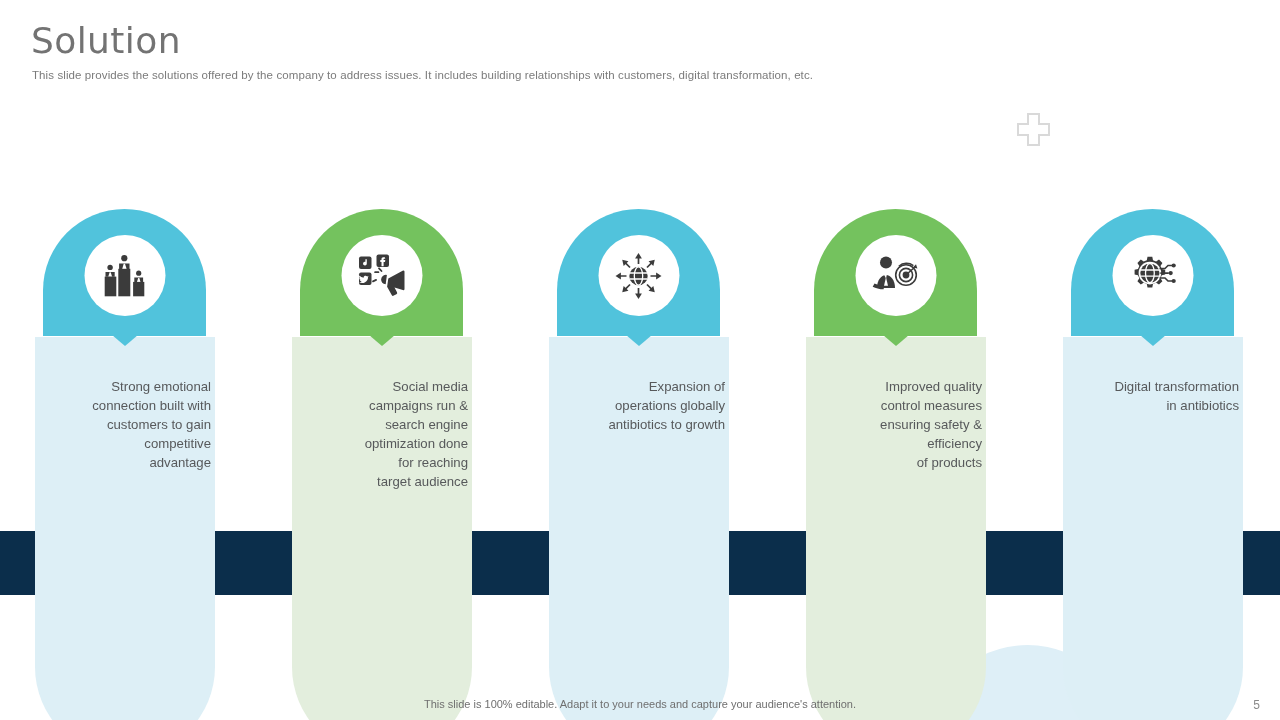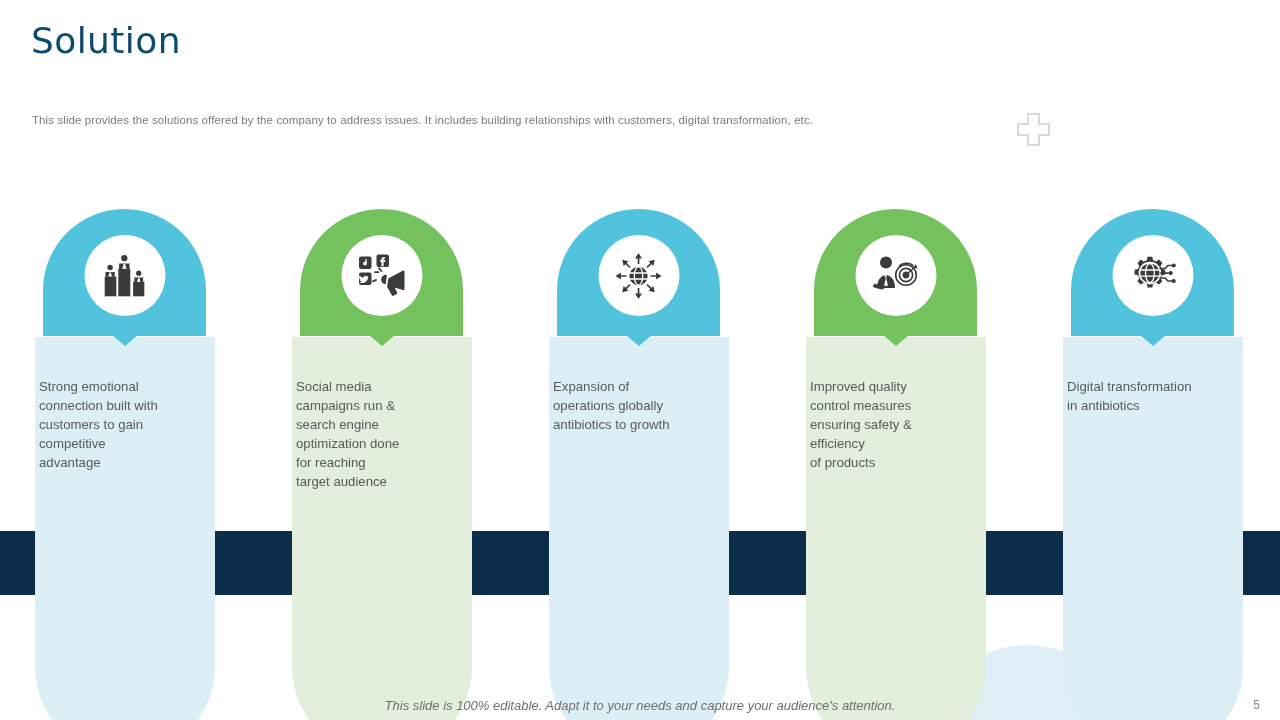--- a/index.html
+++ b/index.html
@@ -7,29 +7,28 @@
   body {
     font-family:"Liberation Sans", sans-serif;
     background:#ffffff;
     overflow:hidden;
     position:relative;
   }
 
   
   #slide-title {
     position:absolute; left:31px; top:20px;
-    font-size:36px; font-weight:400; color:#0c4a6e;
+    font-size:36px; font-weight:400; color:#737373;
     letter-spacing:.4px; line-height:42px;
     font-family:"DejaVu Sans", sans-serif;
   }
   #slide-subtitle {
     position:absolute; left:32px; top:69px;
     font-size:11.5px; color:#7b7b7b; letter-spacing:.1px;
     white-space:nowrap;
-    margin-top:45px;
   }
 
   
   #deco-plus { position:absolute; left:1017px; top:113px; width:33px; height:33px; }
   #deco-circle {
     position:absolute; left:925px; top:645px;
     width:205px; height:205px; border-radius:50%;
     background:#deeff7;
   }
   #navy-band {
@@ -68,31 +67,31 @@
     transform:translateX(-50%);
     width:81px; height:81px; border-radius:50%;
     background:#ffffff;
     display:flex; align-items:center; justify-content:center;
   }
   .icon-disc svg { display:block; }
 
   .card-text {
     position:absolute; left:0; top:168px;
     width:180px;
-    text-align:left;
+    text-align:right;
     font-size:13.2px; line-height:19px;
     color:#57595b;
     padding:0 4px;
     white-space:pre-line;
   }
 
   
   #footer-note {
     position:absolute; left:0; top:698px; width:1280px;
-    text-align:center; font-size:13px; color:#6f6f6f;font-style:italic;
+    text-align:center; font-size:11px; color:#6f6f6f;
   }
   #page-number {
     position:absolute; right:20px; top:698px;
     font-size:12px; color:#8a8a8a;
   }
 </style>
 </head>
 <body>
 
 <svg id="deco-plus" viewBox="0 0 33 33">

